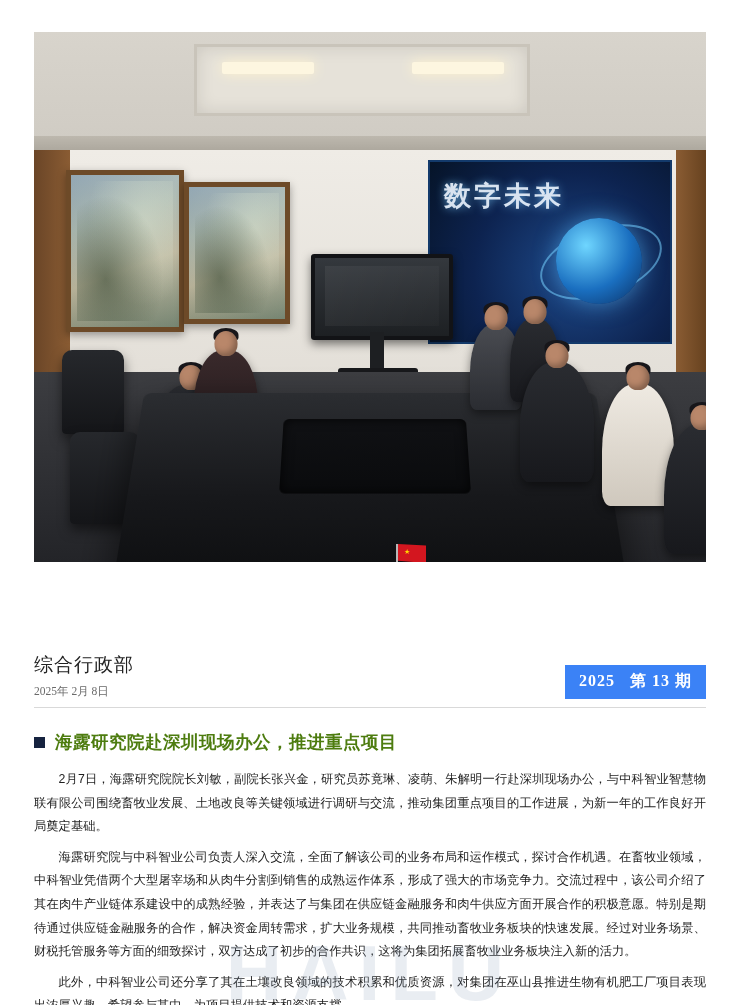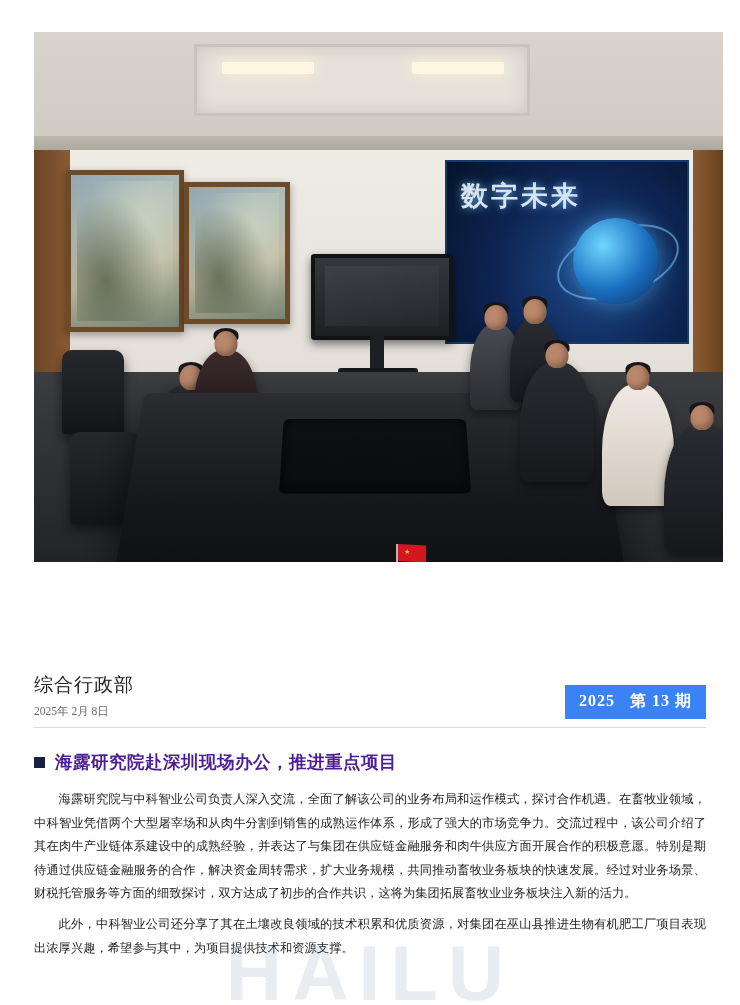--- a/index.html
+++ b/index.html
@@ -23,21 +23,20 @@
     padding: 32px 34px 0 34px;
   }
 
   
   .photo-wrap {
     position: relative;
     width: 672px;
     height: 530px;
     overflow: hidden;
     background: #2b2b30;
-    padding-left: 17px;
   }
   .photo {
     position: absolute;
     inset: 0;
     background: linear-gradient(#1b1c20, #141418);
   }
   
   .ceiling {
     position: absolute; left: 0; top: 0; width: 100%; height: 120px;
     background: linear-gradient(#d8d4cc, #cfcbc3);
@@ -192,21 +191,20 @@
     align-items: flex-end;
     justify-content: space-between;
     border-bottom: 1px solid #d9d9d9;
     padding-bottom: 8px;
   }
   .meta-left .dept {
     font-family: "Liberation Serif", serif;
     font-size: 19px;
     color: #222;
     letter-spacing: 1px;
-    margin-top: 20px;
   }
   .meta-left .date {
     font-size: 11.5px;
     color: #6a6a6a;
     margin-top: 6px;
     font-family: Liberation Serif, serif;
   }
   .issue {
     background: #3b82f6;
     color: #ffffff;
@@ -222,21 +220,21 @@
     margin-top: 22px;
   }
   .headline .bullet {
     width: 11px; height: 11px; background: #16233f; margin-right: 10px; flex: none;
   }
   .headline h1 {
     margin: 0;
     font-size: 17.5px;
     font-weight: 700;
     letter-spacing: .5px;
-    color: #4c1d95;
+    color: #4d7c0f;
     font-family: "Liberation Sans", sans-serif;
   }
   .article {
     margin-top: 14px;
   }
   .article p {
     margin: 0 0 7px 0;
     font-size: 12.3px;
     line-height: 1.92;
     text-align: justify;
@@ -350,20 +348,21 @@
       <span>第 13 期</span>
     </div>
   </div>
 
   <div class="headline">
     <span class="bullet"></span>
     <h1>海露研究院赴深圳现场办公，推进重点项目</h1>
   </div>
 
   <div class="article">
+    <p>2月7日，海露研究院院长刘敏，副院长张兴金，研究员苏竟琳、凌萌、朱解明一行赴深圳现场办公，与中科智业智慧物联有限公司围绕畜牧业发展、土地改良等关键领域进行调研与交流，推动集团重点项目的工作进展，为新一年的工作良好开局奠定基础。</p>
     <p>海露研究院与中科智业公司负责人深入交流，全面了解该公司的业务布局和运作模式，探讨合作机遇。在畜牧业领域，中科智业凭借两个大型屠宰场和从肉牛分割到销售的成熟运作体系，形成了强大的市场竞争力。交流过程中，该公司介绍了其在肉牛产业链体系建设中的成熟经验，并表达了与集团在供应链金融服务和肉牛供应方面开展合作的积极意愿。特别是期待通过供应链金融服务的合作，解决资金周转需求，扩大业务规模，共同推动畜牧业务板块的快速发展。经过对业务场景、财税托管服务等方面的细致探讨，双方达成了初步的合作共识，这将为集团拓展畜牧业业务板块注入新的活力。</p>
     <p>此外，中科智业公司还分享了其在土壤改良领域的技术积累和优质资源，对集团在巫山县推进生物有机肥工厂项目表现出浓厚兴趣，希望参与其中，为项目提供技术和资源支撑。</p>
 
   </div>
 
   <div class="watermark">HAILU</div>
 
 </div>
 
 </body></html>

